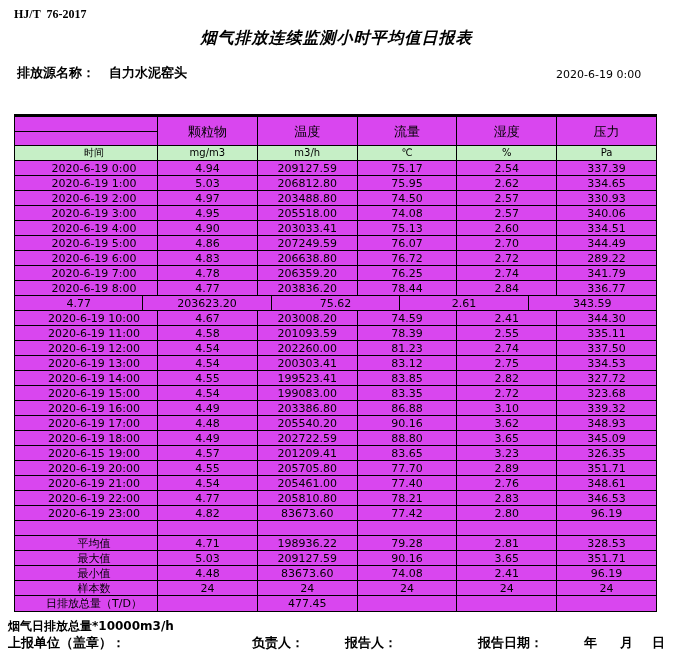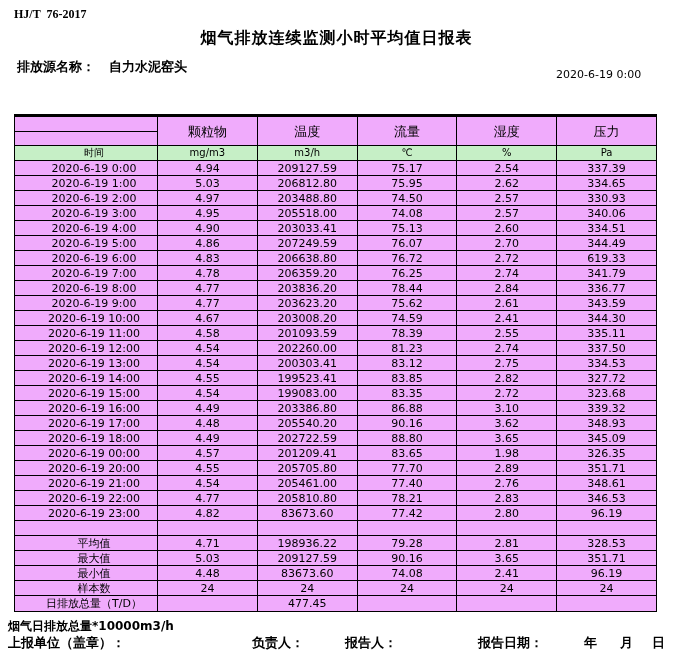--- a/index.html
+++ b/index.html
@@ -3,29 +3,29 @@
 <meta charset="utf-8">
 <style>
   html,body{margin:0;padding:0;}
   body{
     width:673px;height:658px;position:relative;
     background:#ffffff;color:#000;
     font-family:"DejaVu Sans","Liberation Sans",sans-serif;
   }
   .std{position:absolute;left:14px;top:7px;font-size:12px;font-weight:bold;white-space:pre;font-family:Liberation Serif, serif;}
   .title{position:absolute;left:0;top:28px;width:100%;text-align:center;
-         font-size:16px;font-weight:bold;letter-spacing:1px;}
-  .source{position:absolute;left:17px;top:58px;font-size:13px;font-weight:bold;}
+         font-size:16px;font-weight:bold;letter-spacing:1px;font-style:italic;}
+  .source{position:absolute;left:17px;top:64px;font-size:13px;font-weight:bold;}
   .source .src-name{margin-left:14px;}
   .datetime{position:absolute;left:556px;top:68px;font-size:11px;}
 
   .table{
     position:absolute;left:14px;top:114px;width:643px;
     border:1px solid #000;border-top:3px solid #000;
-    box-sizing:border-box;background:#f0abfc;
+    box-sizing:border-box;background:#d946ef;
   }
   .tr{display:flex;height:15px;box-sizing:border-box;border-bottom:1px solid #000;}
   .tr.name-row{height:29px;}
   .table > .tr:last-child{border-bottom:none;}
   .td{
     box-sizing:border-box;border-right:1px solid #000;
     display:flex;align-items:center;justify-content:center;
     font-size:11px;line-height:1;overflow:hidden;white-space:nowrap;
   }
   .td:last-child{border-right:none;}
@@ -123,40 +123,39 @@
       <div class="td cN">76.07</div>
       <div class="td cN">2.70</div>
       <div class="td cN">344.49</div>
     </div>
     <div class="tr">
       <div class="td c0">2020-6-19 6:00</div>
       <div class="td cN">4.83</div>
       <div class="td cN">206638.80</div>
       <div class="td cN">76.72</div>
       <div class="td cN">2.72</div>
-      <div class="td cN">619.33</div>
+      <div class="td cN">289.22</div>
     </div>
     <div class="tr">
       <div class="td c0">2020-6-19 7:00</div>
       <div class="td cN">4.78</div>
       <div class="td cN">206359.20</div>
       <div class="td cN">76.25</div>
       <div class="td cN">2.74</div>
       <div class="td cN">341.79</div>
     </div>
     <div class="tr">
       <div class="td c0">2020-6-19 8:00</div>
       <div class="td cN">4.77</div>
       <div class="td cN">203836.20</div>
       <div class="td cN">78.44</div>
       <div class="td cN">2.84</div>
       <div class="td cN">336.77</div>
     </div>
     <div class="tr">
-      <div class="td c0">2020-6-19 9:00</div>
       <div class="td cN">4.77</div>
       <div class="td cN">203623.20</div>
       <div class="td cN">75.62</div>
       <div class="td cN">2.61</div>
       <div class="td cN">343.59</div>
     </div>
     <div class="tr">
       <div class="td c0">2020-6-19 10:00</div>
       <div class="td cN">4.67</div>
       <div class="td cN">203008.20</div>
@@ -222,25 +221,25 @@
     </div>
     <div class="tr">
       <div class="td c0">2020-6-19 18:00</div>
       <div class="td cN">4.49</div>
       <div class="td cN">202722.59</div>
       <div class="td cN">88.80</div>
       <div class="td cN">3.65</div>
       <div class="td cN">345.09</div>
     </div>
     <div class="tr">
-      <div class="td c0">2020-6-19 00:00</div>
+      <div class="td c0">2020-6-15 19:00</div>
       <div class="td cN">4.57</div>
       <div class="td cN">201209.41</div>
       <div class="td cN">83.65</div>
-      <div class="td cN">1.98</div>
+      <div class="td cN">3.23</div>
       <div class="td cN">326.35</div>
     </div>
     <div class="tr">
       <div class="td c0">2020-6-19 20:00</div>
       <div class="td cN">4.55</div>
       <div class="td cN">205705.80</div>
       <div class="td cN">77.70</div>
       <div class="td cN">2.89</div>
       <div class="td cN">351.71</div>
     </div>

